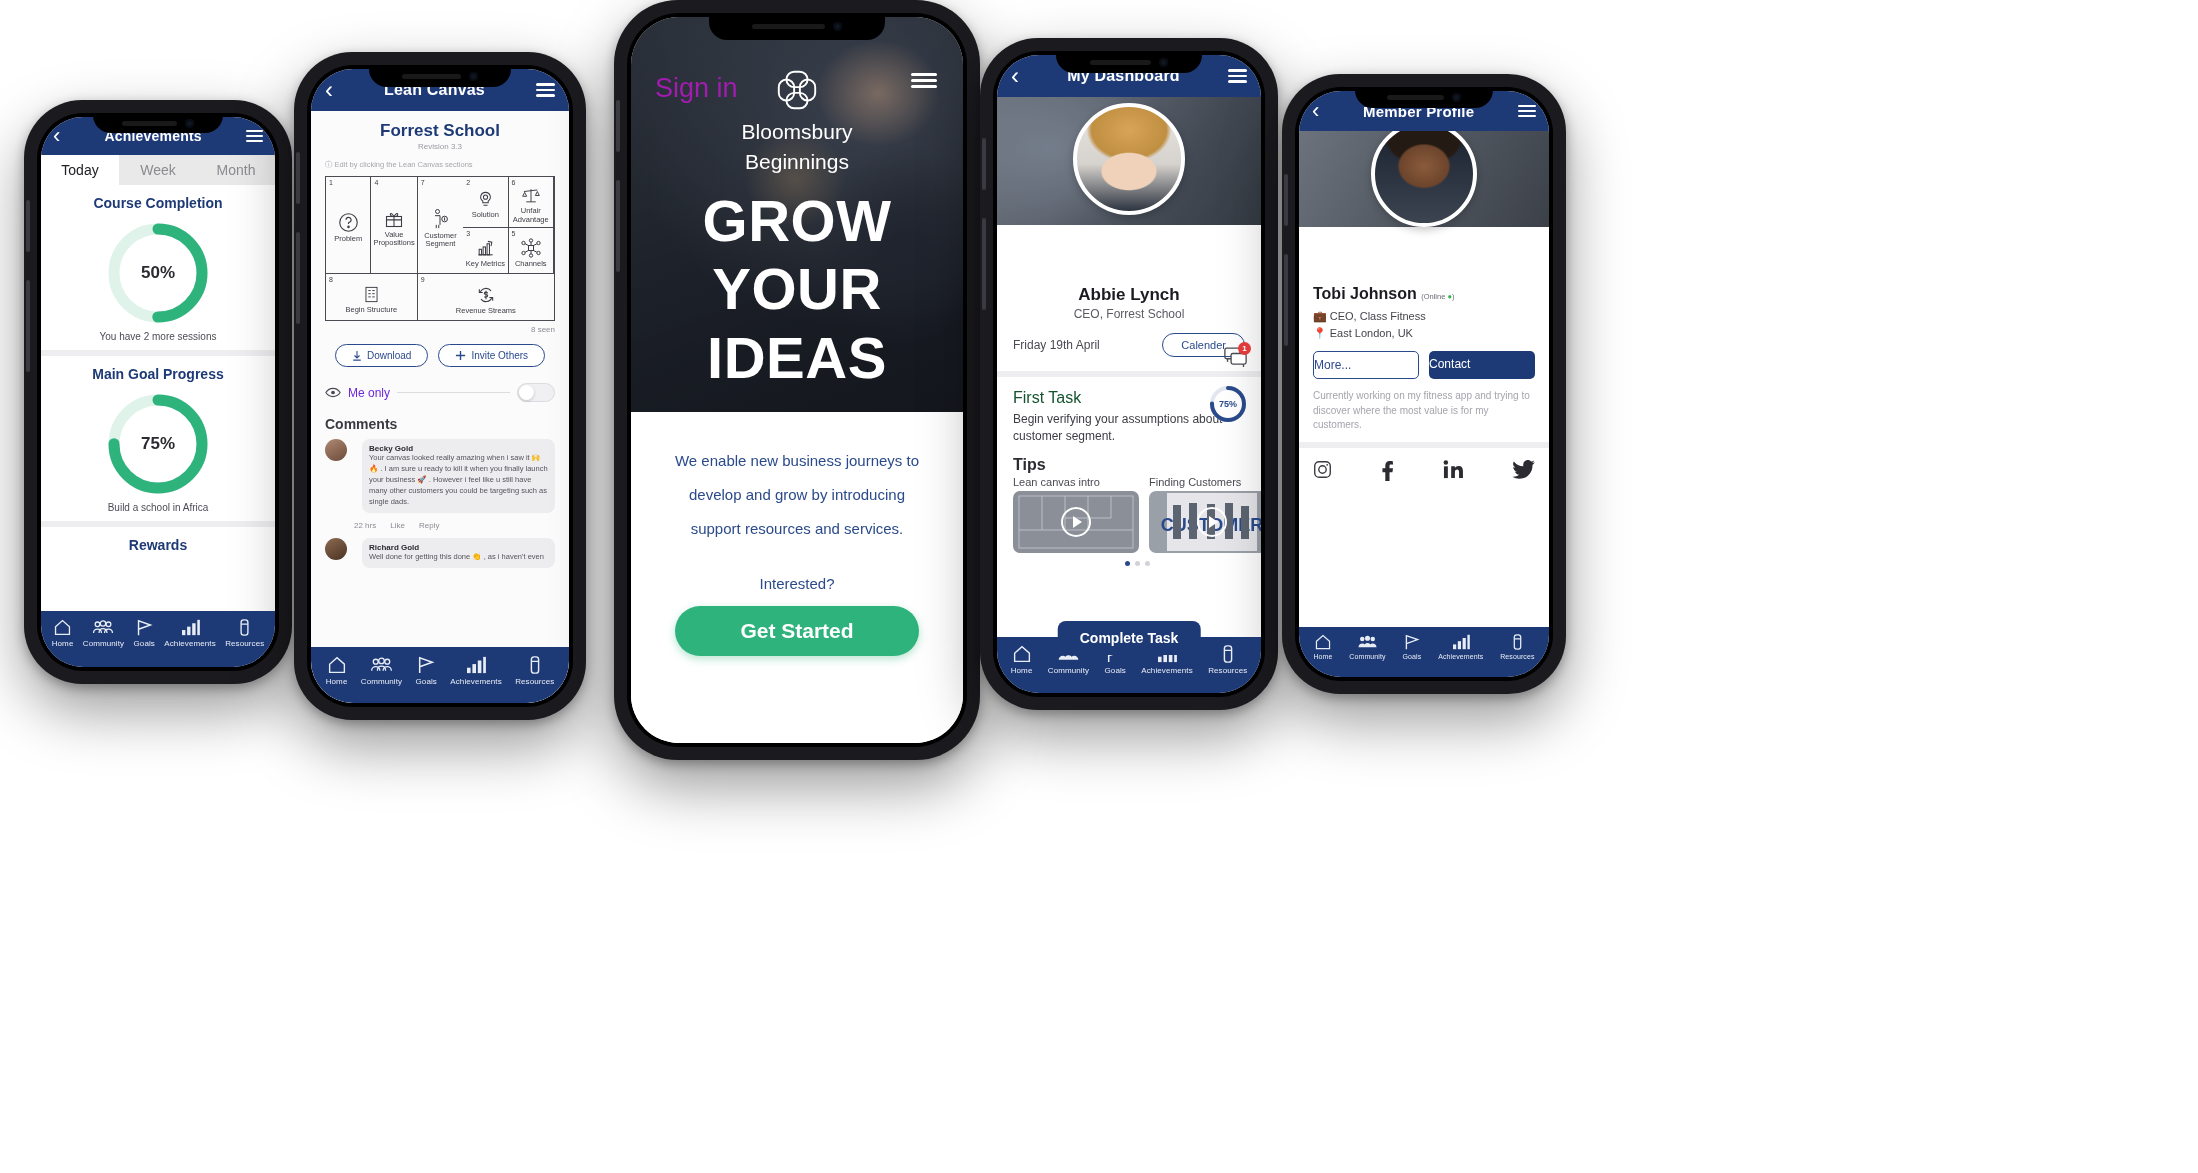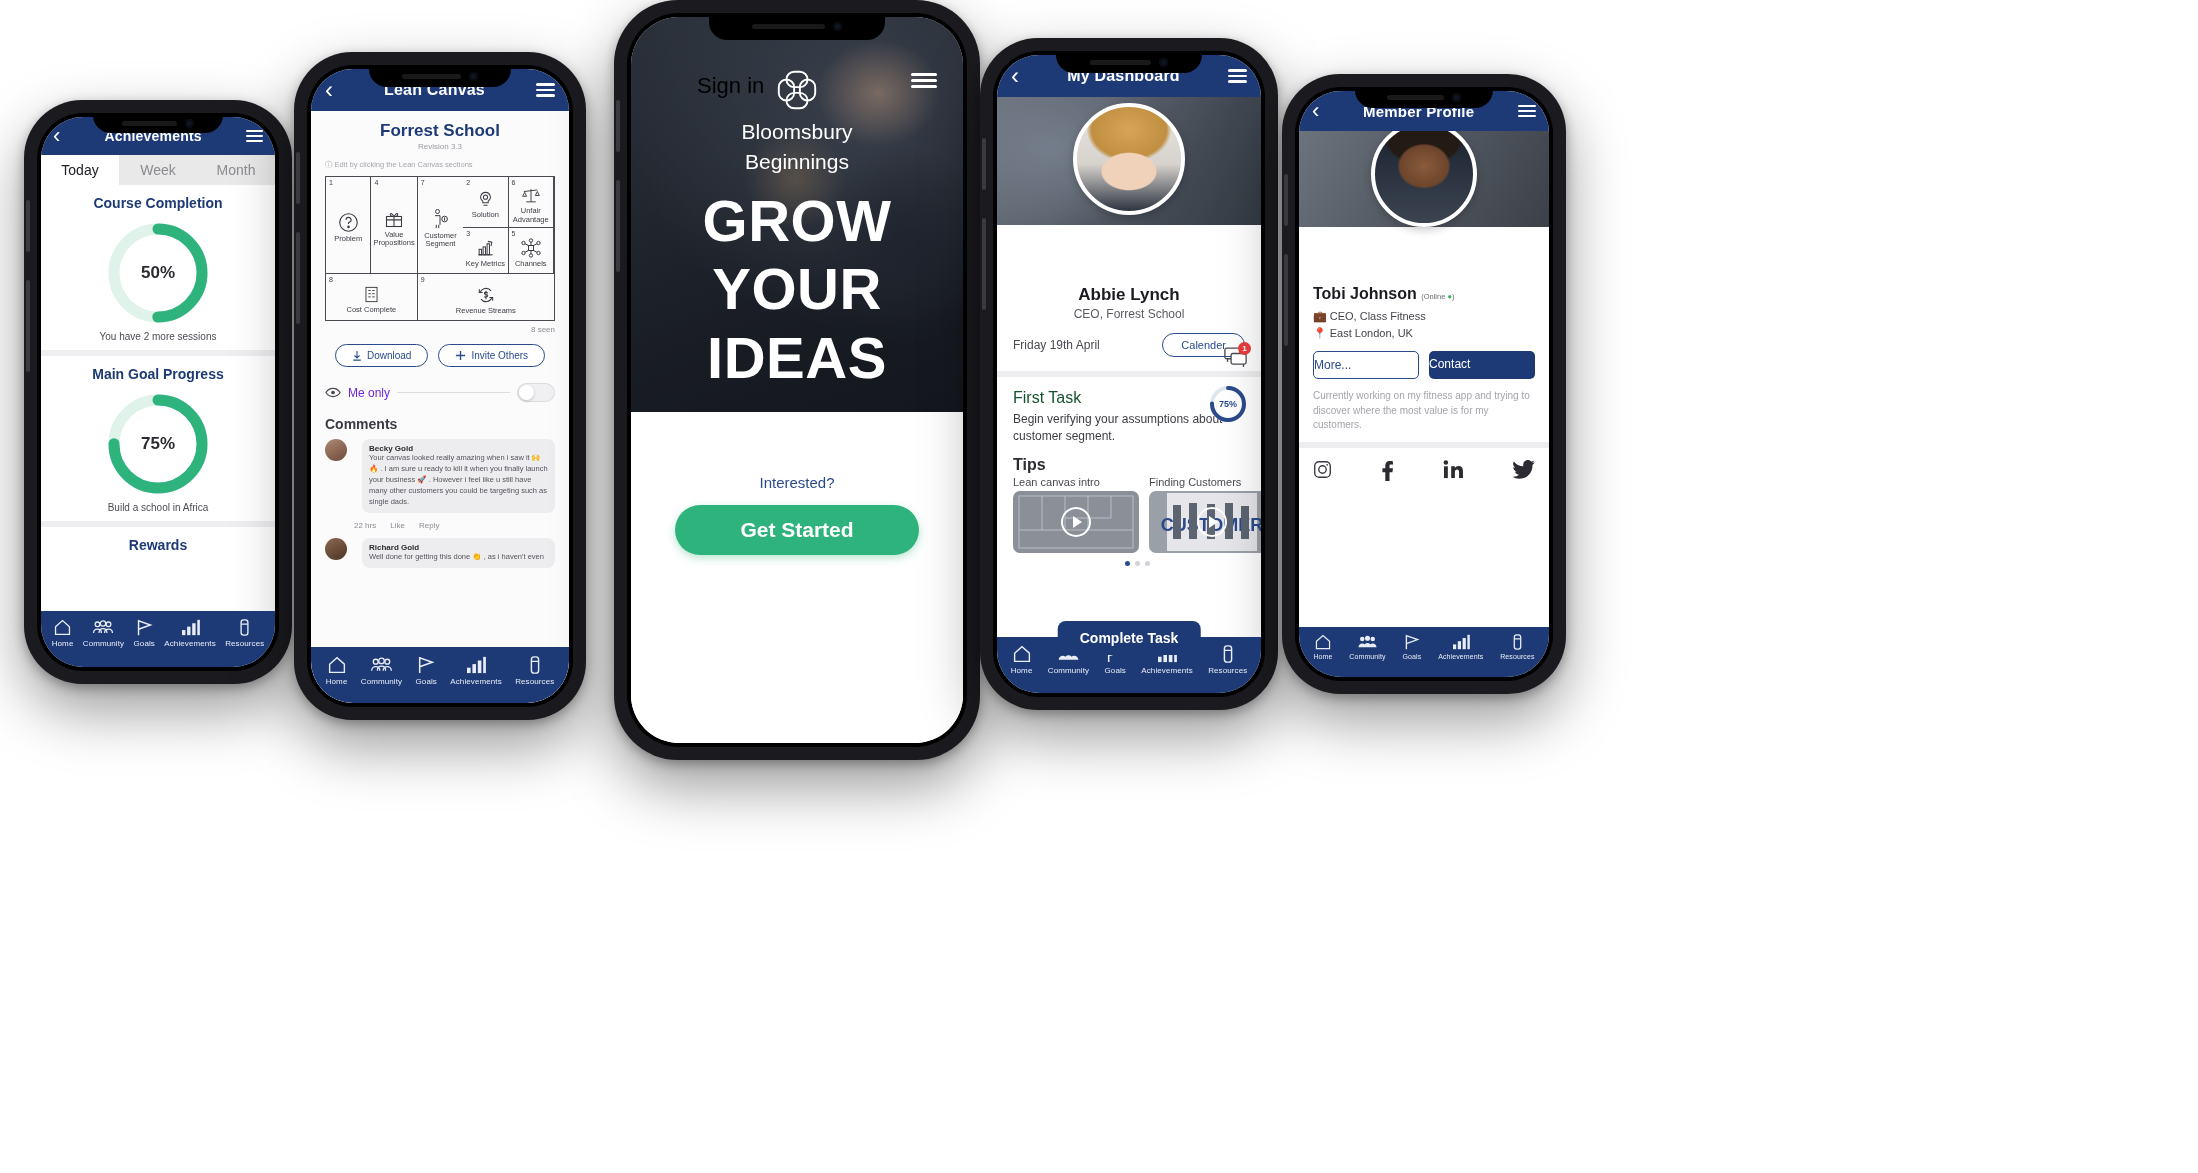--- a/index.html
+++ b/index.html
@@ -140,21 +140,21 @@
   }
   .hero .fig {
     position:absolute; right:-14px; top:6px; width:260px; height:390px;
     background:
       radial-gradient(38% 22% at 62% 18%, rgba(215,180,155,.85), rgba(215,180,155,0) 62%),
       radial-gradient(48% 38% at 72% 58%, rgba(40,46,58,.95), rgba(40,46,58,0) 68%),
       radial-gradient(30% 20% at 30% 40%, rgba(190,160,120,.55), rgba(0,0,0,0) 65%);
     filter: blur(1px);
   }
   .hero .shade { position:absolute; inset:0; background:rgba(18,22,28,.42); }
-  .signin { position:absolute; left:24px; top:56px; color:#000000; font-size:22px; z-index:5;margin-left:42px; }
+  .signin { position:absolute; left:24px; top:56px; color:#a21caf; font-size:27px; z-index:5; }
   .hero-burger { position:absolute; right:26px; top:56px; z-index:5; }
   .logo { position:absolute; left:50%; top:50px; transform:translateX(-50%); z-index:5; }
   .brand {
     position:absolute; left:50%; top:100px; transform:translateX(-50%); z-index:5;
     color:#fff; font-size:21px; text-align:center; line-height:1.45; width:100%;
   }
   .grow {
     position:absolute; left:0; right:0; top:170px; z-index:5; color:#fff;
     font-size:58px; font-weight:700; text-align:center; line-height:1.18;
     letter-spacing:.5px;
@@ -464,21 +464,21 @@
                 </svg>
               <span class="cap">Channels</span>
             </div>
 
             <div class="lc-cell" style="grid-column:1/3;border-bottom:none;">
               <span class="num">8</span>
               <svg width="19" height="19" viewBox="0 0 24 24" fill="none" stroke="#3c3c44" stroke-width="1.2">
                   <rect x="5" y="3" width="14" height="18"></rect>
                   <path d="M8 7h3M13 7h3M8 11h3M13 11h3M8 15h3M13 15h3"></path>
                 </svg>
-              <span class="cap">Cost Complete</span>
+              <span class="cap">Begin Structure</span>
             </div>
             <div class="lc-cell" style="grid-column:3/6;border-right:none;border-bottom:none;">
               <span class="num">9</span>
               <svg width="20" height="20" viewBox="0 0 24 24" fill="none" stroke="#3c3c44" stroke-width="1.3">
                   <path d="M5 9a7.5 7.5 0 0 1 13-2M19 15a7.5 7.5 0 0 1-13 2"></path>
                   <path d="M4 5v4h4M20 19v-4h-4"></path>
                   <path d="M14 10a2 2 0 0 0-2-1.5c-1.2 0-2 .7-2 1.5s.8 1.3 2 1.5 2 .7 2 1.5-.8 1.5-2 1.5A2 2 0 0 1 10 14M12 7v10"></path>
                 </svg>
               <span class="cap">Revenue Streams</span>
             </div>
@@ -615,20 +615,21 @@
           <div>Beginnings</div>
         </div>
 
         <div class="grow">
           <div>GROW</div>
           <div>YOUR</div>
           <div>IDEAS</div>
         </div>
 
         <div class="hero-bottom">
+          <div class="tagline">We enable new business journeys to develop and grow by introducing support resources and services.</div>
           <div class="interested">Interested?</div>
           <div class="cta">Get Started</div>
         </div>
 
       </div>
     </div>
   </div>
 
   <div class="phone" id="p4">
     <div class="bezel">

